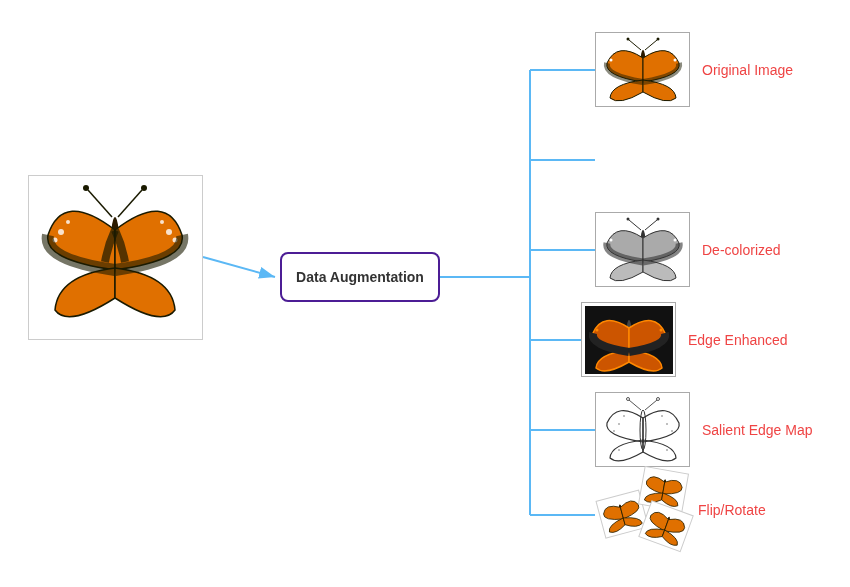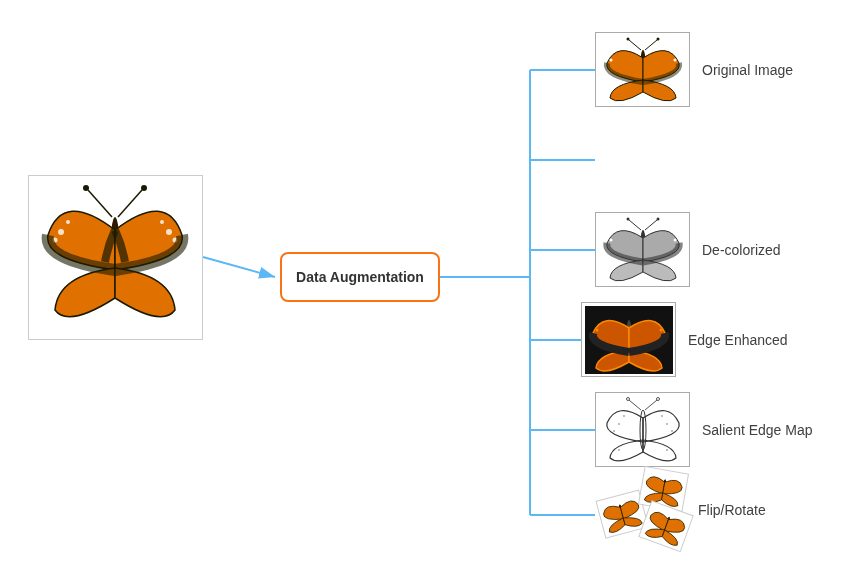--- a/index.html
+++ b/index.html
@@ -43,21 +43,21 @@
       overflow: hidden;
     }
 
     
     .aug-box {
       position: absolute;
       left: 280px;
       top: 252px;
       width: 160px;
       height: 50px;
-      border: 2px solid #f97316;
+      border: 2px solid #4c1d95;
       border-radius: 8px;
       background: #fff;
       display: flex;
       align-items: center;
       justify-content: center;
       text-align: center;
       font-size: 14px;
       font-weight: 600;
       color: #333;
     }
@@ -77,21 +77,21 @@
       background: #fff;
       display: flex;
       align-items: center;
       justify-content: center;
       overflow: hidden;
       flex-shrink: 0;
     }
 
     .result-label {
       font-size: 14px;
-      color: #404040;
+      color: #ef4444;
       white-space: nowrap;
     }
   </style>
 </head>
 <body>
 
 <div class="diagram-container">
 
   <svg class="lines-svg">
 

